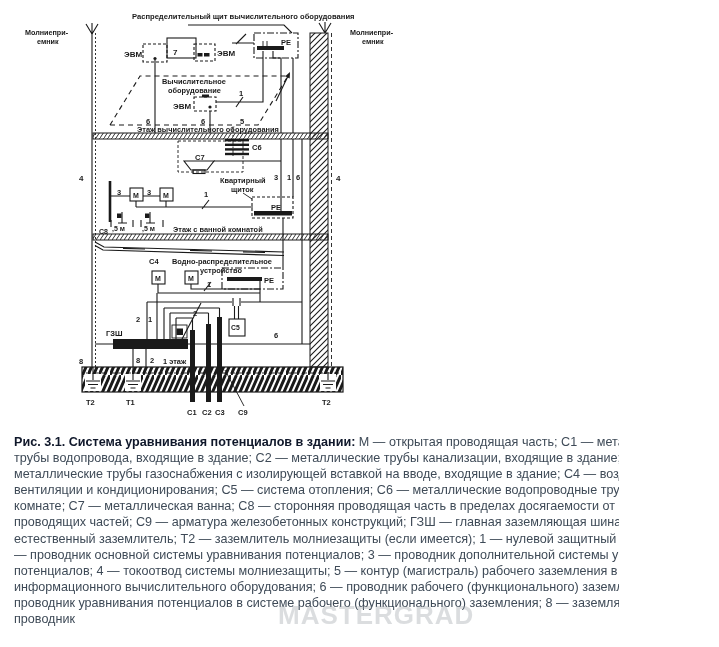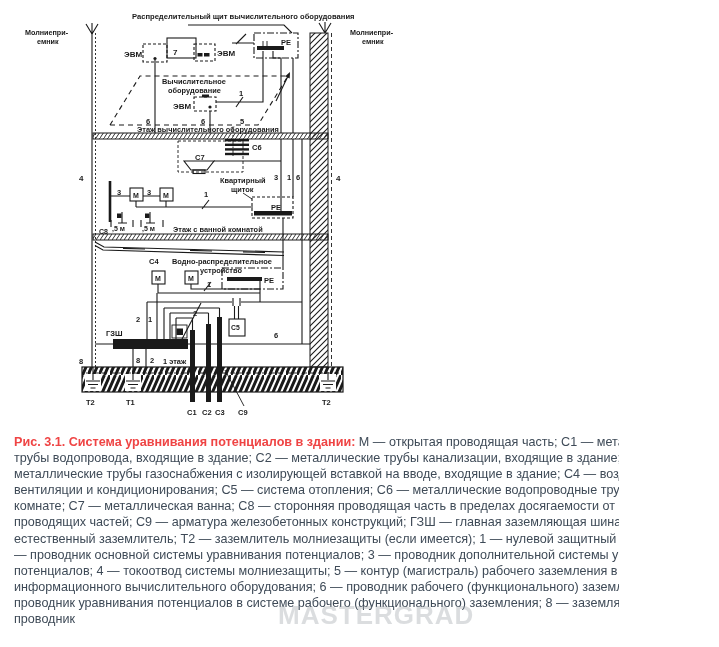--- a/index.html
+++ b/index.html
@@ -7,21 +7,21 @@
         font-family:"Liberation Sans",sans-serif;}
   #figure{position:absolute;left:0;top:0;}
   svg text{font-family:"Liberation Sans",sans-serif;font-weight:bold;fill:#1a1a1a;}
   .ln{stroke:#1a1a1a;fill:none;stroke-width:1.1;}
   .thin{stroke-width:0.9;}
   .thick{stroke-width:2.6;}
   .blk{fill:#1a1a1a;stroke:none;}
   .wh{fill:#ffffff;stroke:none;}
   #caption{position:absolute;left:14px;top:434px;width:695px;
            font-size:12.6px;line-height:16.1px;color:#3e4a57;z-index:1;}
-  #caption .lead{font-weight:bold;color:#ef4444;text-align:right;}
+  #caption .lead{font-weight:bold;color:#0f172a;text-align:right;}
   #watermark{position:absolute;left:278px;top:600px;z-index:2;pointer-events:none;
              font-weight:bold;font-size:26px;letter-spacing:1px;color:#9aa0a6;opacity:0.35;}
 </style>
 </head>
 <body>
 
 <div id="page">
 
   <svg id="figure" width="719" height="430" viewBox="0 0 719 430">
     <defs>

